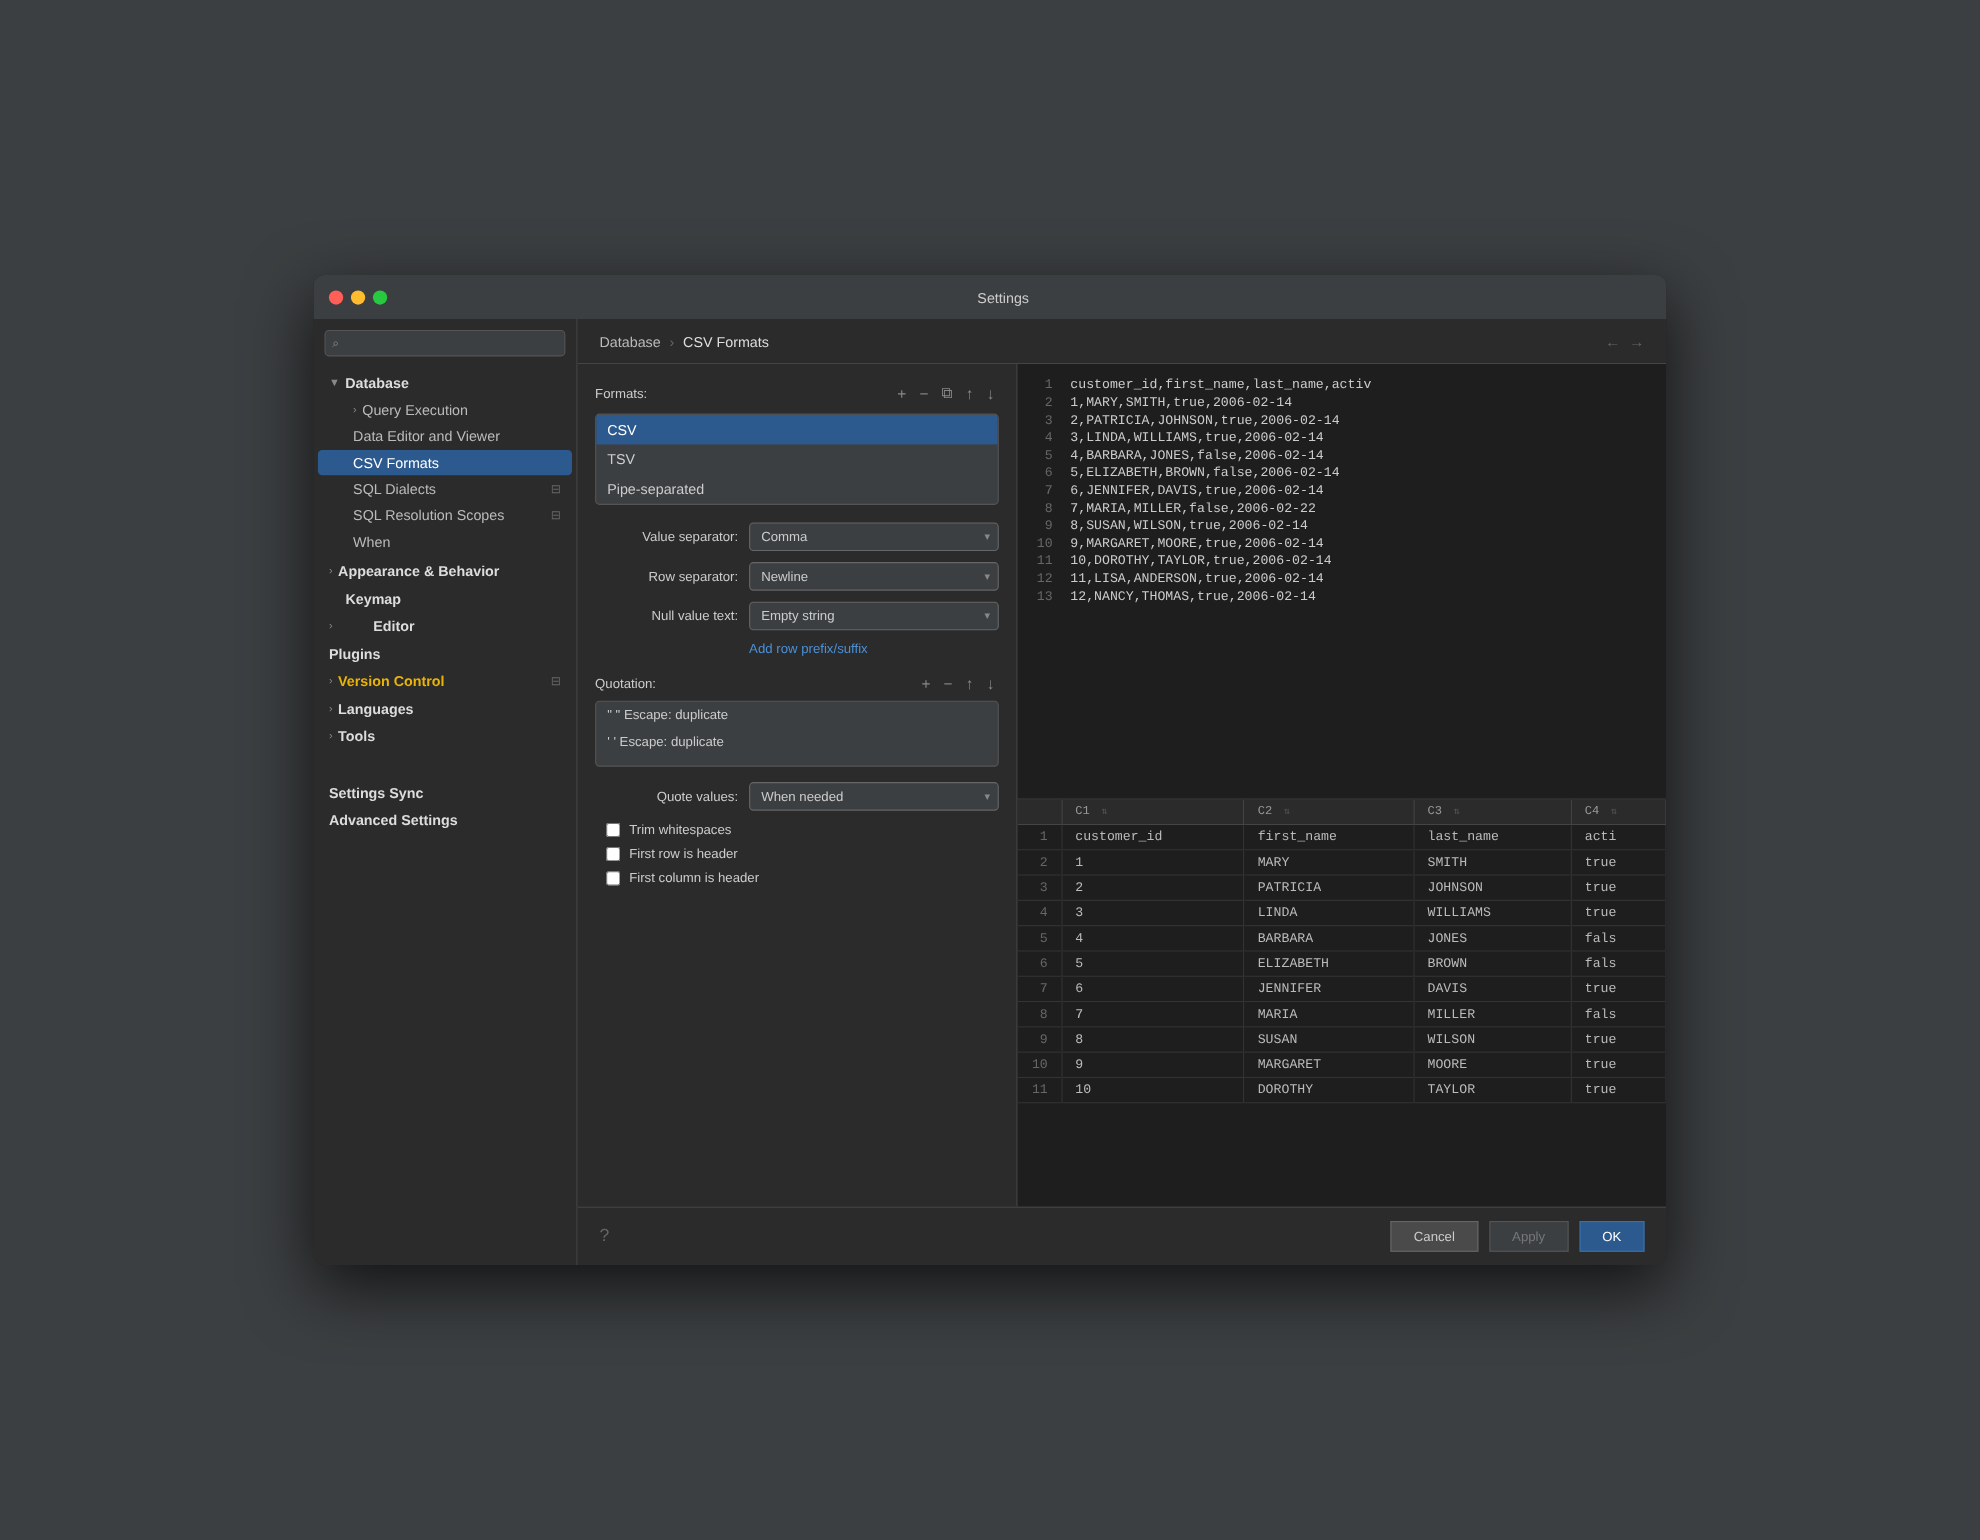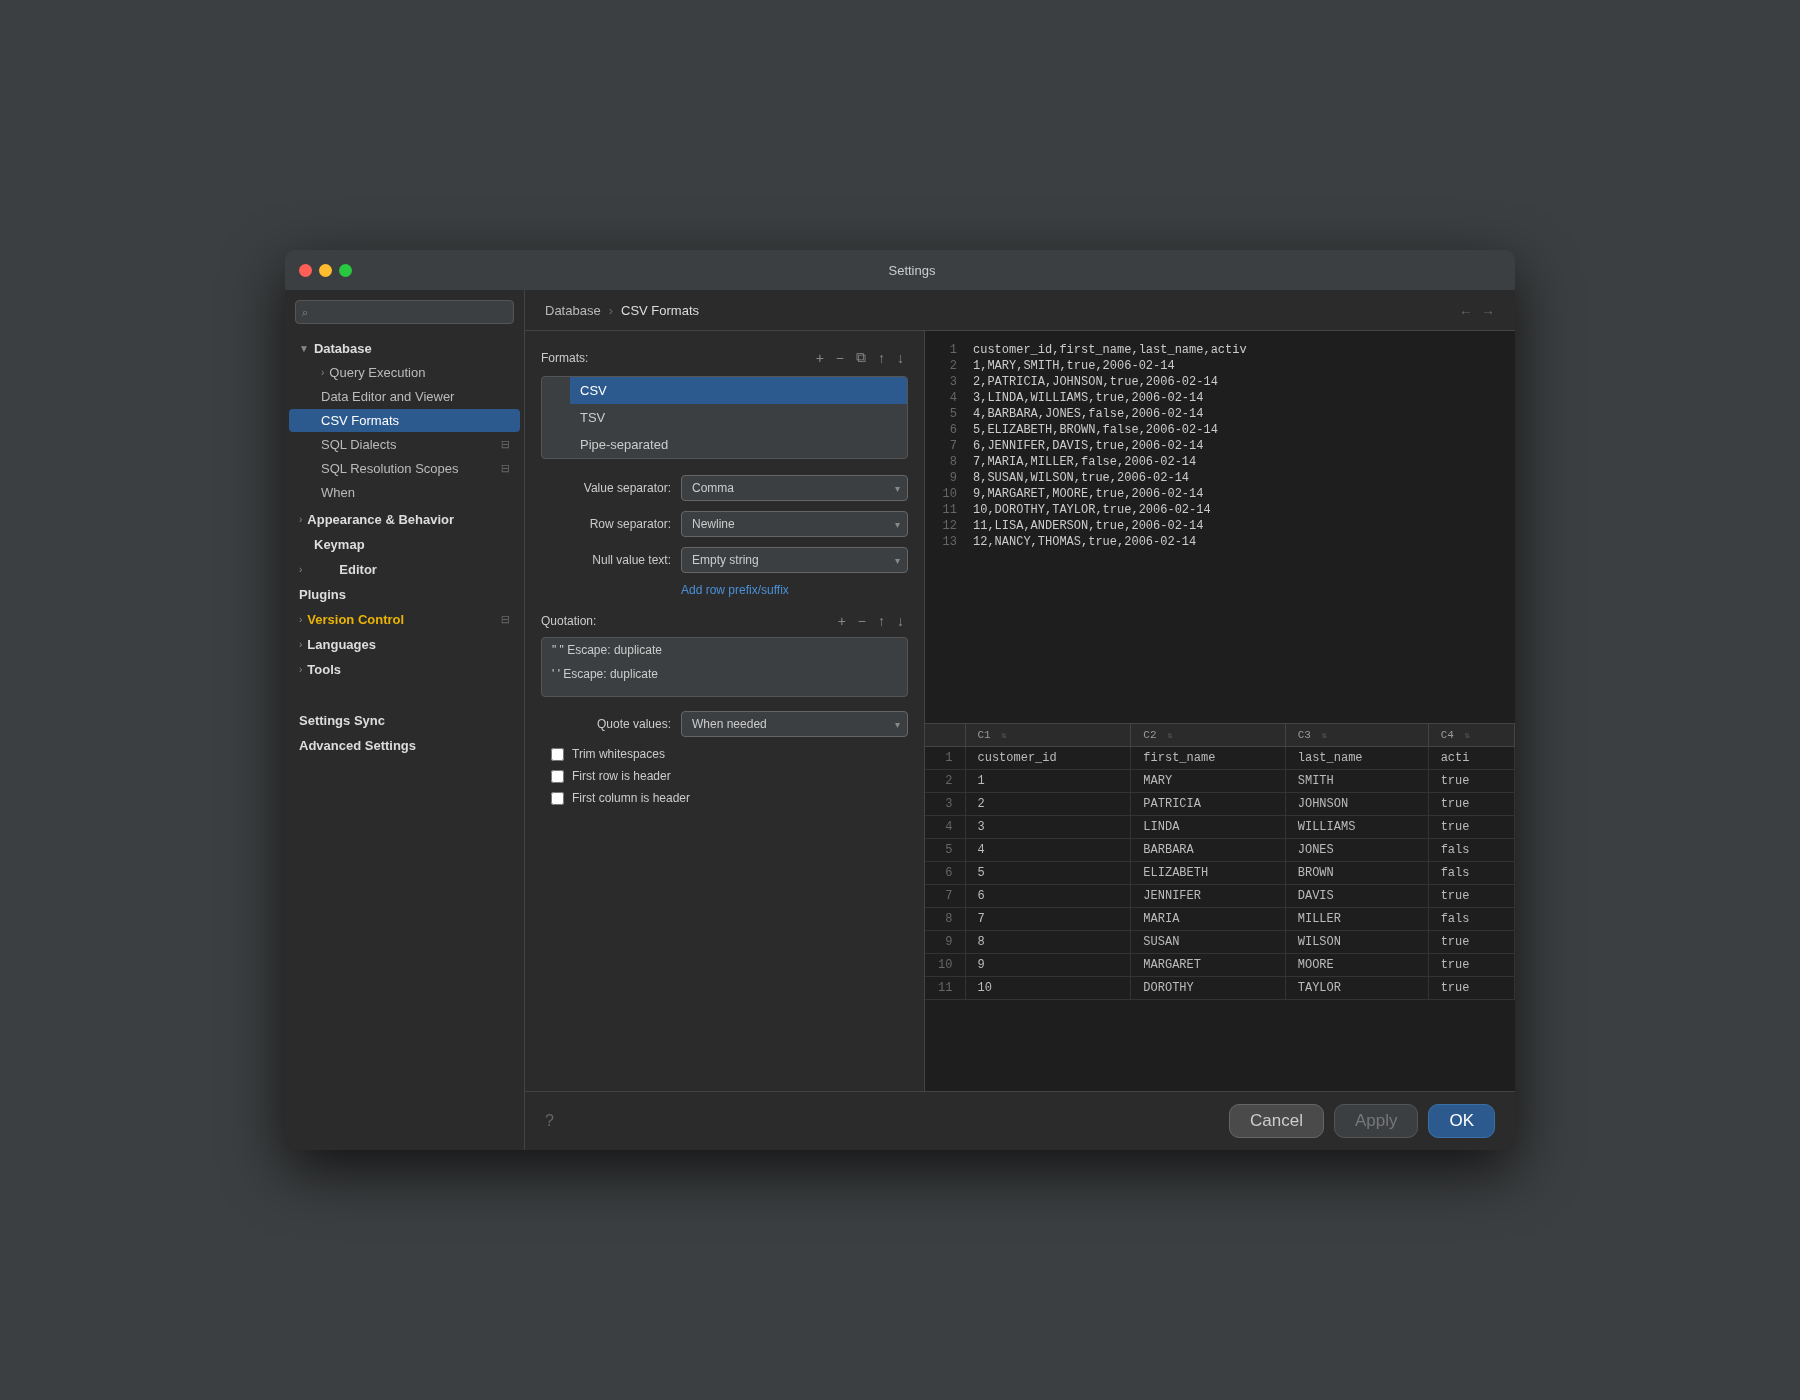--- a/index.html
+++ b/index.html
@@ -178,21 +178,20 @@
       padding: 2px 4px;
       border-radius: 2px;
       font-size: 14px;
     }
     .format-list {
       background: #3c3f41;
       border: 1px solid #555;
       border-radius: 4px;
       overflow: hidden;
       margin-bottom: 16px;
-      padding-left: 28px;
     }
     .format-item {
       padding: 6px 10px;
       cursor: pointer;
       color: #ccc;
     }
     .format-item.selected { background: #2d5a8e; color: #fff; }
     .field-row {
       display: flex;
       align-items: center;
@@ -345,22 +344,22 @@
       padding: 12px 20px;
       display: flex;
       align-items: center;
       justify-content: space-between;
       flex-shrink: 0;
     }
     .footer-left { color: #666; font-size: 16px; cursor: pointer; }
     .footer-right { display: flex; gap: 10px; }
     .btn {
       padding: 6px 20px;
-      border-radius: 10px;
-      font-size: 17px;
+      border-radius: 0;
+      font-size: 12px;
       cursor: pointer;
       border: none;
       outline: none;
     }
     .btn-cancel {
       background: #4a4a4a;
       color: #ccc;
       border: 1px solid #666;
     }
     .btn-apply {
@@ -614,21 +613,21 @@
               <div class="preview-line">
                 <span class="line-num">6</span>
                 <span class="line-content">5,ELIZABETH,BROWN,false,2006-02-14</span>
               </div>
               <div class="preview-line">
                 <span class="line-num">7</span>
                 <span class="line-content">6,JENNIFER,DAVIS,true,2006-02-14</span>
               </div>
               <div class="preview-line">
                 <span class="line-num">8</span>
-                <span class="line-content">7,MARIA,MILLER,false,2006-02-14</span>
+                <span class="line-content">7,MARIA,MILLER,false,2006-02-22</span>
               </div>
               <div class="preview-line">
                 <span class="line-num">9</span>
                 <span class="line-content">8,SUSAN,WILSON,true,2006-02-14</span>
               </div>
               <div class="preview-line">
                 <span class="line-num">10</span>
                 <span class="line-content">9,MARGARET,MOORE,true,2006-02-14</span>
               </div>
               <div class="preview-line">

